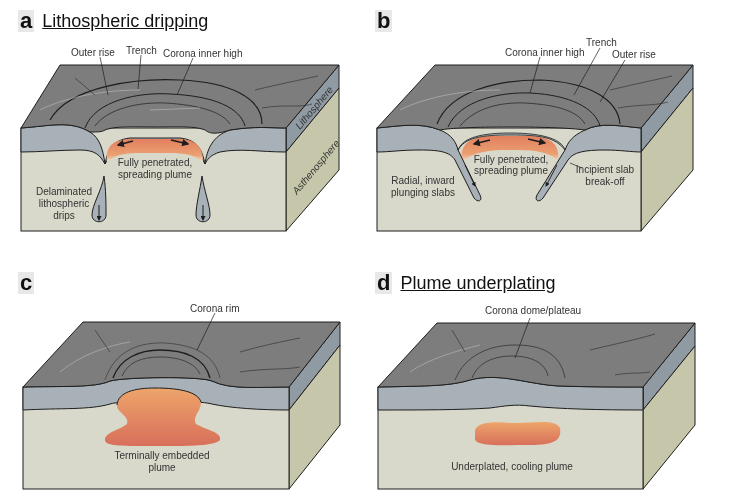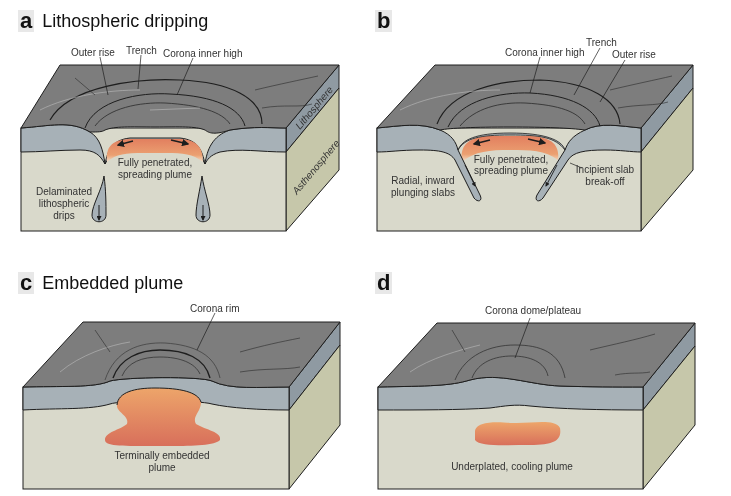--- a/index.html
+++ b/index.html
@@ -1,42 +1,42 @@
 <!DOCTYPE html>
 <html><head>
 <meta charset="utf-8">
 <style>
   html, body { margin: 0; padding: 0; background: #ffffff; }
   body { width: 731px; height: 496px; position: relative; overflow: hidden;
          font-family: "Liberation Sans", sans-serif; }
   .panel-head { position: absolute; display: flex; align-items: center; }
   .panel-letter { background: #e8e8e8; font-weight: bold; font-size: 22px; line-height: 22px;
                   padding: 0 2px; margin-right: 8px; color: #111; }
-  .panel-title { font-size: 18px; color: #111; }
+  .panel-title { font-size: 18px; color: #111; text-decoration: underline; }
   svg { position: absolute; left: 0; top: 0; }
   .lbl { font-family: "Liberation Sans", sans-serif; font-size: 10px; fill: #333; }
   .lbl-c { text-anchor: middle; }
   .layer-lbl { font-family: "Liberation Sans", sans-serif; font-size: 10px; font-style: italic; fill: #333; }
 </style>
 </head>
 <body>
 
 <div class="panel-head" style="left:18px; top:10px;">
   <span class="panel-letter">a</span>
   <span class="panel-title">Lithospheric dripping</span>
 </div>
 <div class="panel-head" style="left:375px; top:10px;">
   <span class="panel-letter">b</span>
 </div>
 <div class="panel-head" style="left:18px; top:272px;">
   <span class="panel-letter">c</span>
-  <span class="panel-title">Embedded plume</span>
 </div>
 <div class="panel-head" style="left:375px; top:272px;">
   <span class="panel-letter">d</span>
+  <span class="panel-title">Plume underplating</span>
 </div>
 
 <svg width="731" height="496" viewBox="0 0 731 496">
   <defs>
     <linearGradient id="plumeGrad" x1="0" y1="0" x2="0" y2="1">
       <stop offset="0" stop-color="#eda56a"></stop>
       <stop offset="1" stop-color="#d86f5b"></stop>
     </linearGradient>
     <linearGradient id="plumeGradA" x1="0" y1="0" x2="0" y2="1">
       <stop offset="0" stop-color="#e27f5f"></stop>

